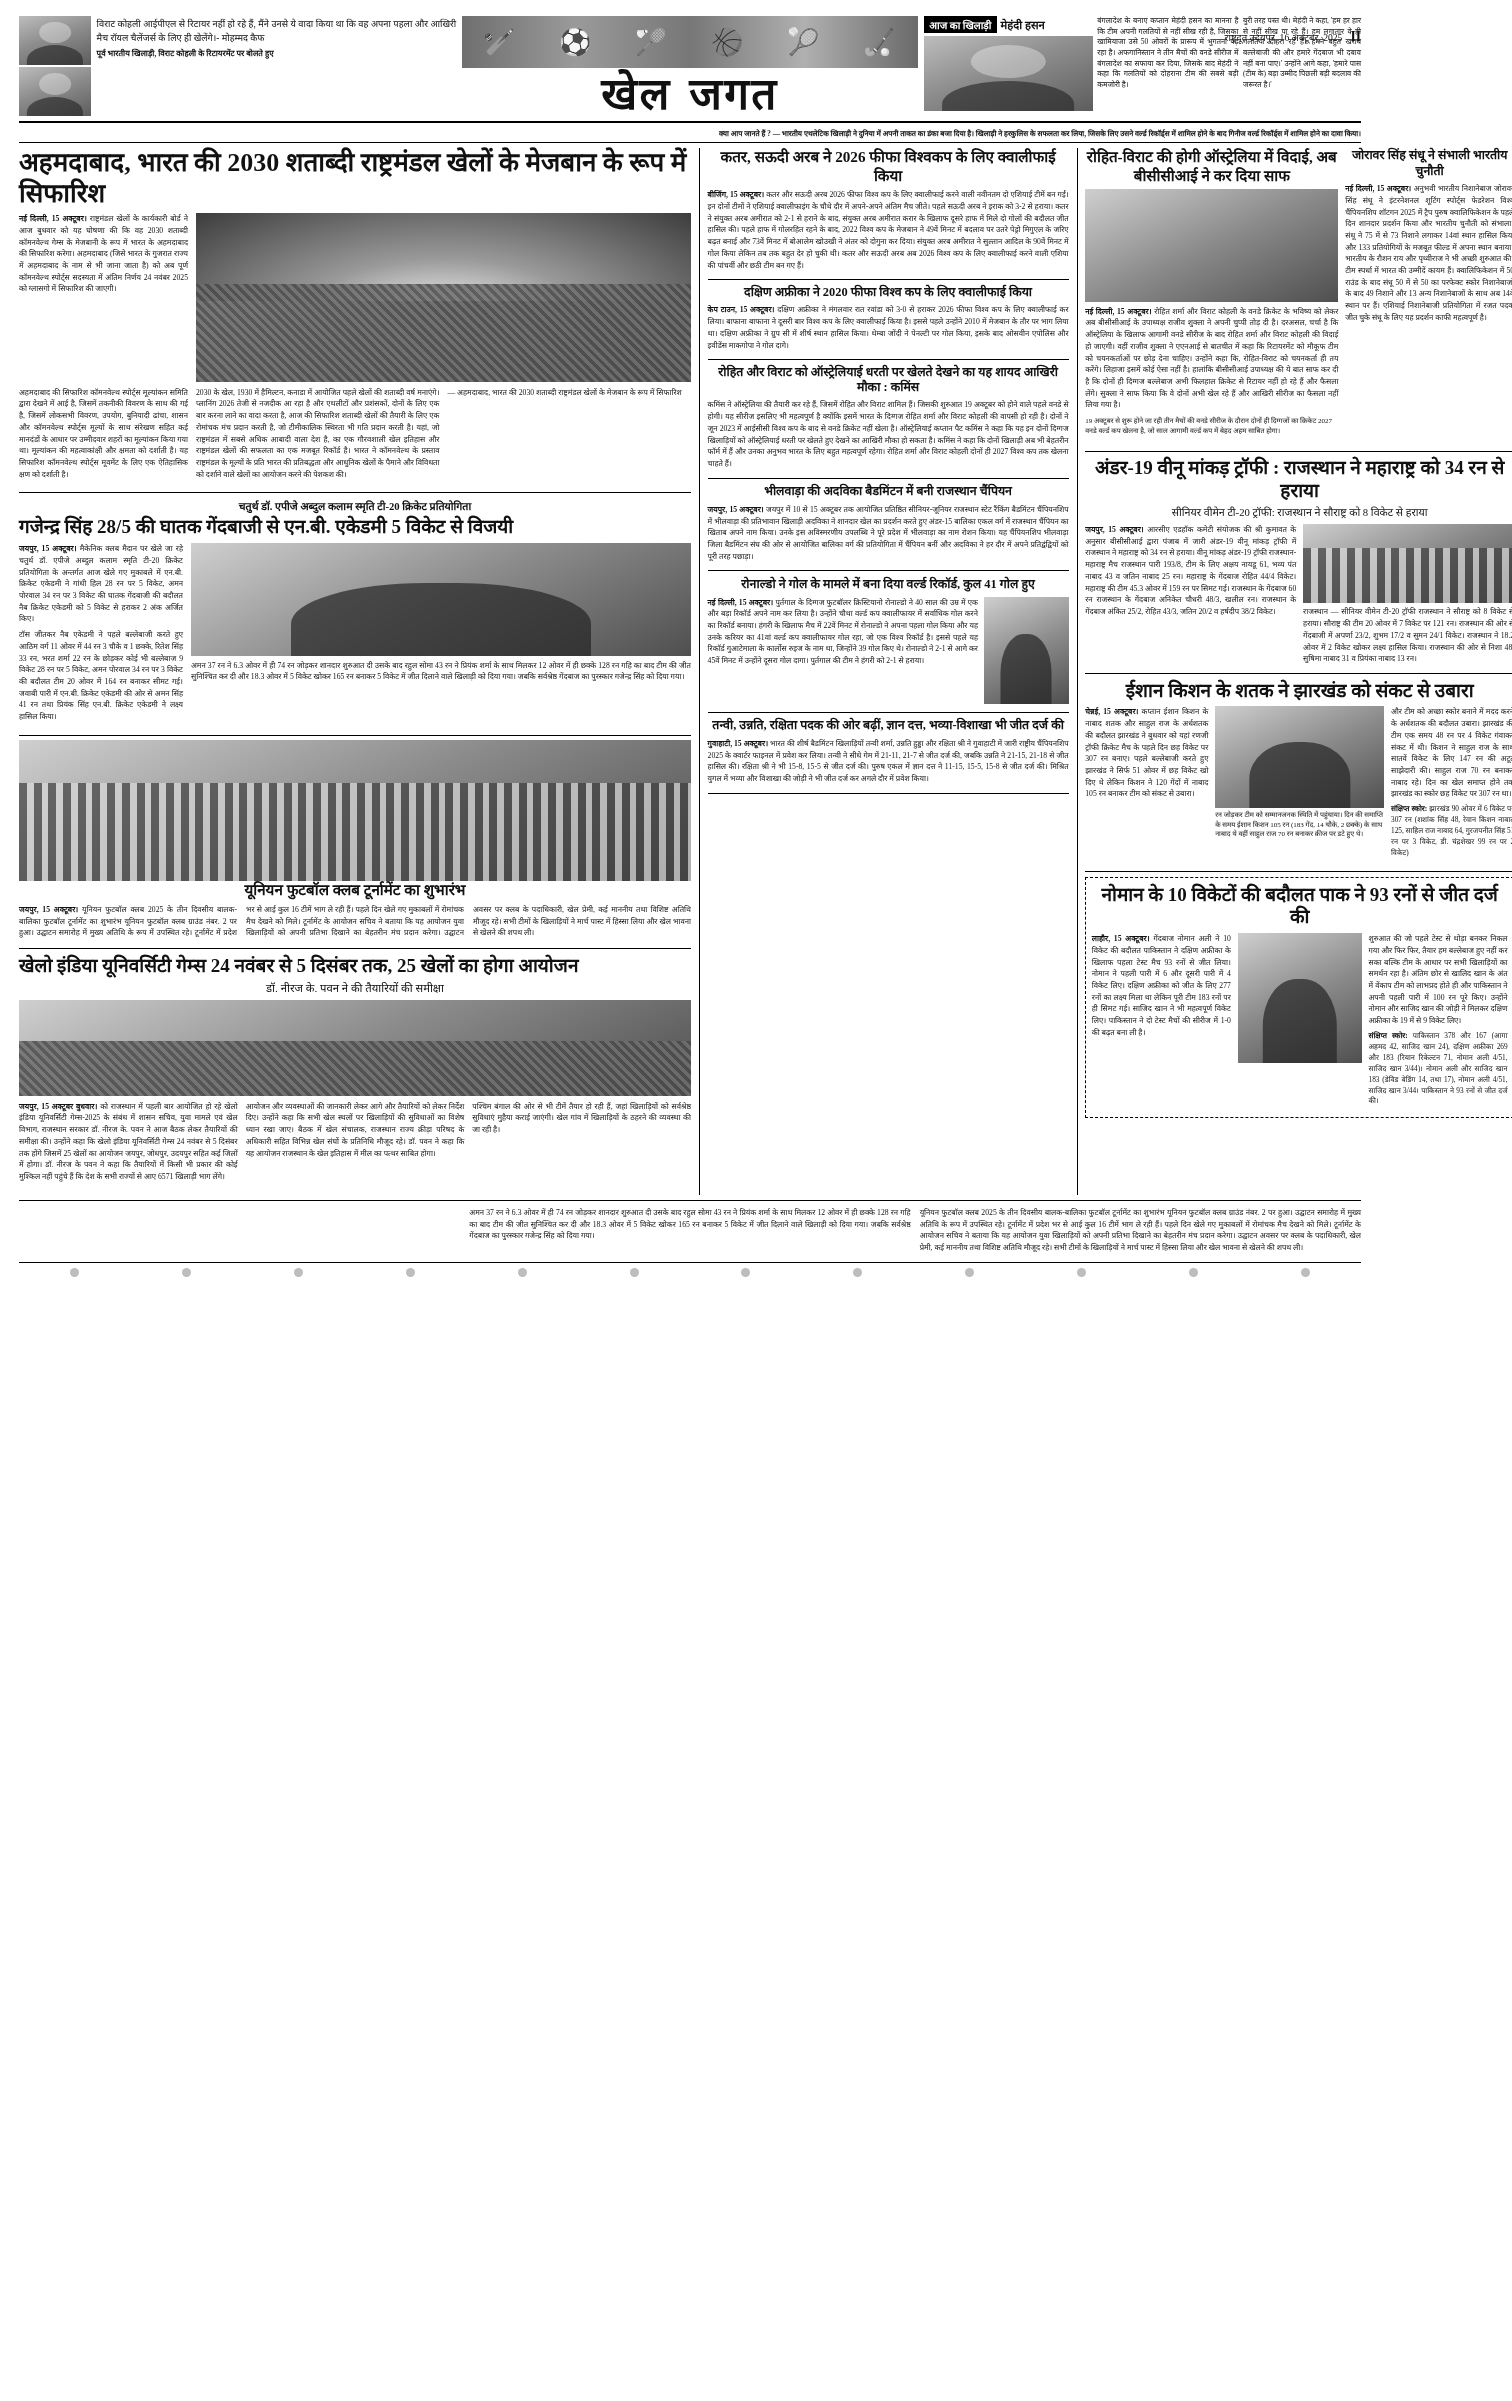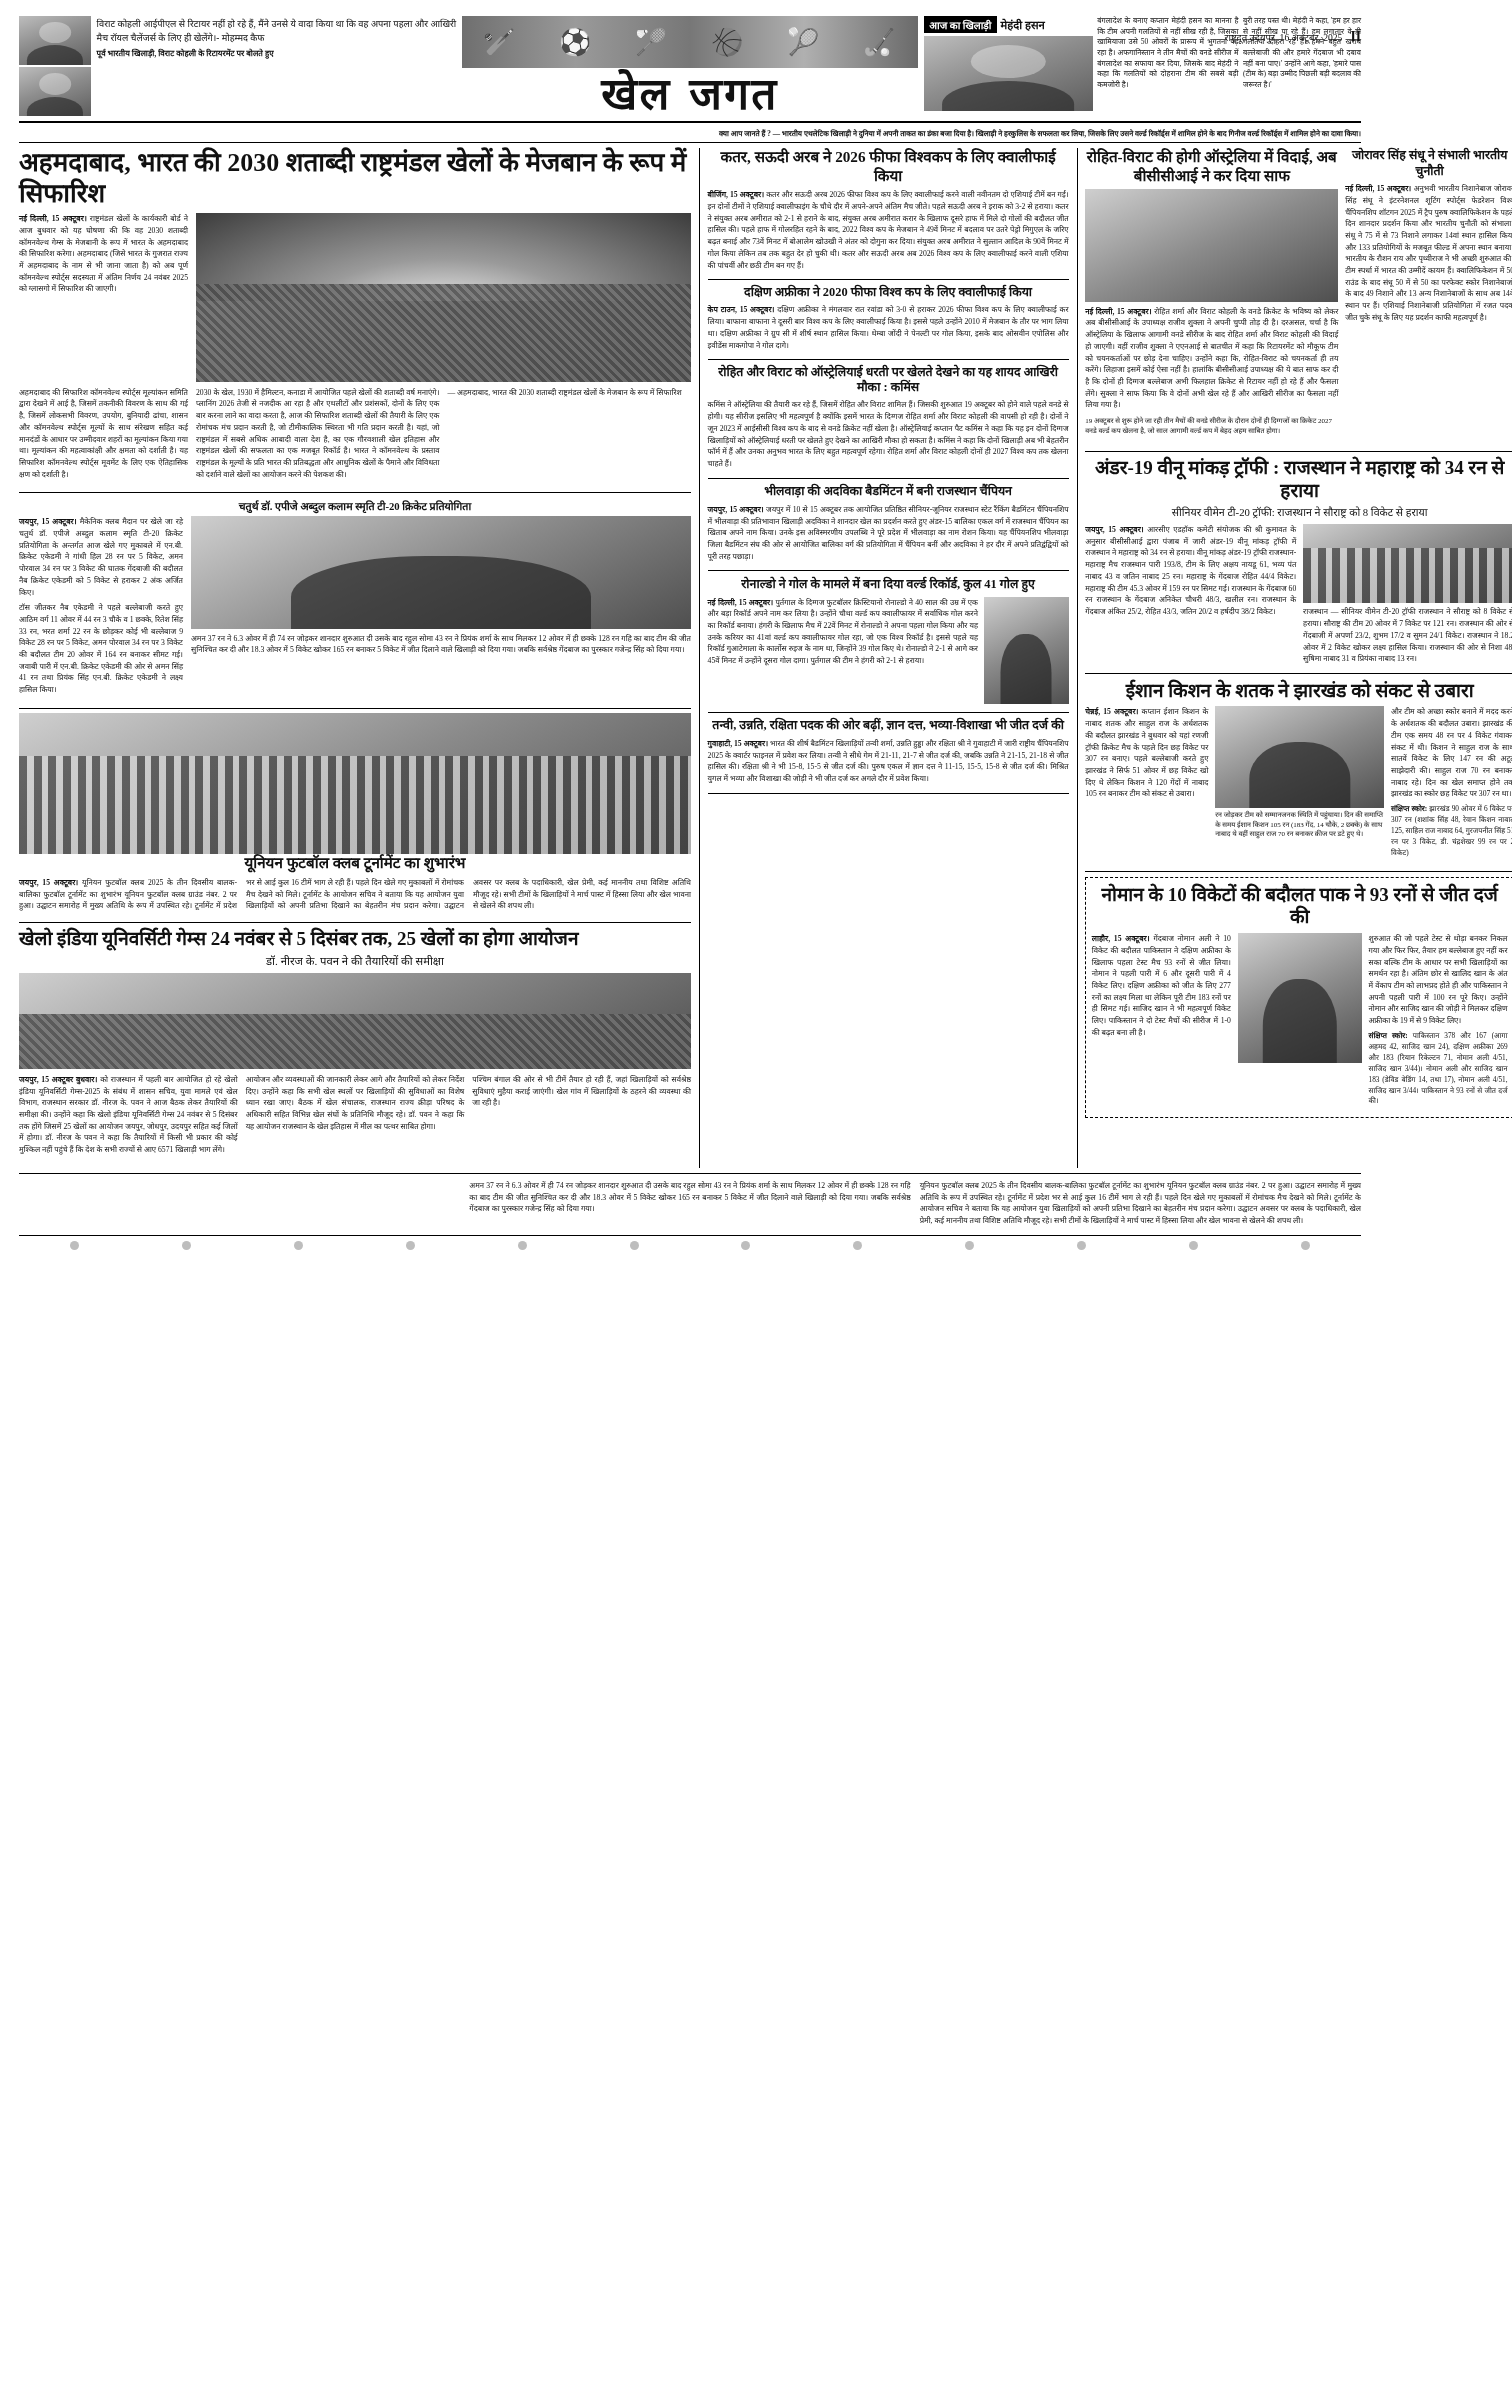--- a/index.html
+++ b/index.html
@@ -265,20 +265,21 @@
             <p>— अहमदाबाद, भारत की 2030 शताब्दी राष्ट्रमंडल खेलों के मेजबान के रूप में सिफारिश</p>
           </div>
         </div>
       </div>
 
       <div class="rule"></div>
 
       <div class="block">
         <div style="display:grid; grid-template-columns: 1fr; gap:0;">
           <div class="tag-head">चतुर्थ डॉ. एपीजे अब्दुल कलाम स्मृति टी-20 क्रिकेट प्रतियोगिता</div>
+          <h2 class="hl-lg">गजेन्द्र सिंह 28/5 की घातक गेंदबाजी से एन.बी. एकेडमी 5 विकेट से विजयी</h2>
         </div>
         <div style="display:grid; grid-template-columns: 164px 1fr; gap:8px;">
           <div class="body-text">
             <p><b>जयपुर, 15 अक्टूबर।</b>
               <span>मैकेनिक क्लब मैदान पर खेले जा रहे चतुर्थ डॉ. एपीजे अब्दुल कलाम स्मृति टी-20 क्रिकेट प्रतियोगिता के अन्तर्गत आज खेले गए मुकाबले में एन.बी. क्रिकेट एकेडमी ने गांधी हिल 28 रन पर 5 विकेट, अमन पोरवाल 34 रन पर 3 विकेट की घातक गेंदबाजी की बदौलत नैब क्रिकेट एकेडमी को 5 विकेट से हराकर 2 अंक अर्जित किए।</span></p>
             <p>टॉस जीतकर नैब एकेडमी ने पहले बल्लेबाजी करते हुए आठिम वर्ग 11 ओवर में 44 रन 3 चौके व 1 छक्के, रितेश सिंह 33 रन, भरत शर्मा 22 रन के छोड़कर कोई भी बल्लेबाज 9 विकेट 28 रन पर 5 विकेट, अमन पोरवाल 34 रन पर 3 विकेट की बदौलत टीम 20 ओवर में 164 रन बनाकर सीमट गई। जवाबी पारी में एन.बी. क्रिकेट एकेडमी की ओर से अमन सिंह 41 रन तथा प्रियंक सिंह एन.बी. क्रिकेट एकेडमी ने लक्ष्य हासिल किया।</p>
           </div>
           <div>
             <div class="imgbox player" style="height:113px"></div>
             <div class="body-text" style="margin-top:3.4px">अमन 37 रन ने 6.3 ओवर में ही 74 रन जोड़कर शानदार शुरुआत दी उसके बाद रहुल सोमा 43 रन ने प्रियंक शर्मा के साथ मिलकर 12 ओवर में ही छक्के 128 रन गहि का बाद टीम की जीत सुनिश्चित कर दी और 18.3 ओवर में 5 विकेट खोकर 165 रन बनाकर 5 विकेट में जीत दिलाने वाले खिलाड़ी को दिया गया। जबकि सर्वश्रेष्ठ गेंदबाज का पुरस्कार गजेन्द्र सिंह को दिया गया।</div>

